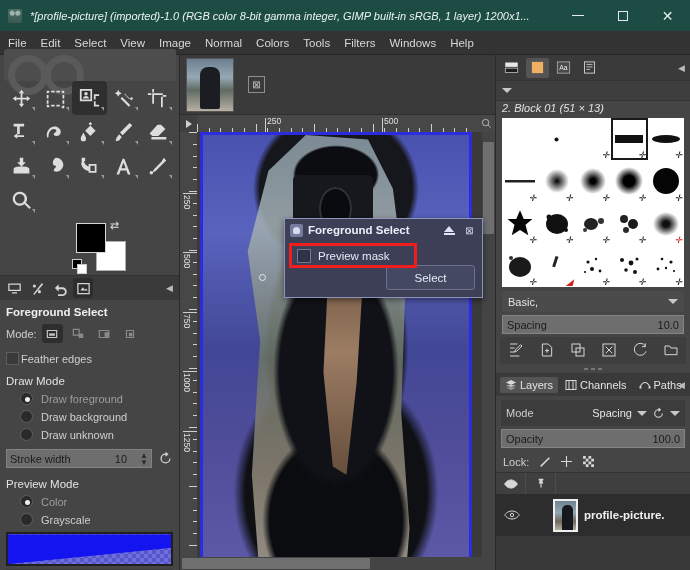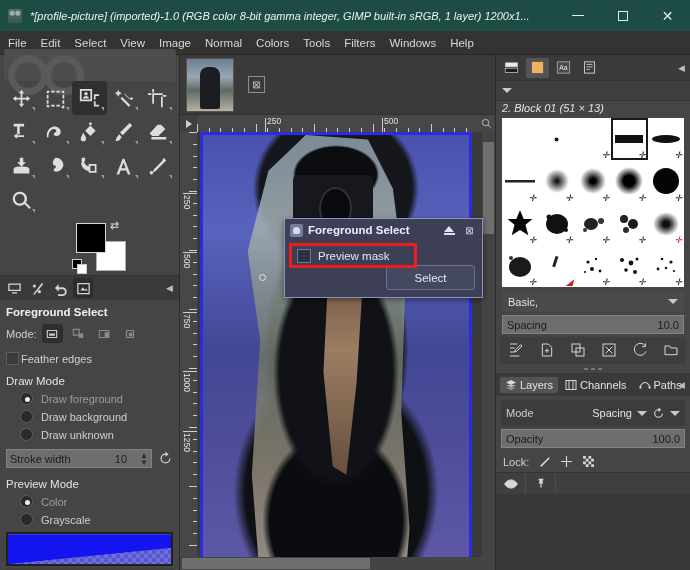--- a/index.html
+++ b/index.html
@@ -987,17 +987,28 @@
               <circle cx="12" cy="12" r="3"></circle>
             </svg>
           </div>
         <div class="lh-cell">
           <svg viewBox="0 0 24 24">
               <path d="M8 3h8v3h-2l2 5h-3v7h-2v-7H8l2-5H8z"></path>
             </svg>
           </div>
       </div>
 
+      <div class="layerrow">
+        <div class="lr-eye">
+          <svg viewBox="0 0 24 16">
+              <path d="M1 8s4-6 11-6 11 6 11 6-4 6-11 6S1 8 1 8z"></path>
+              <circle cx="12" cy="8" r="2.6"></circle>
+            </svg>
+          </div>
+        <div class="lr-chain"></div>
+        <div class="lr-thumb"></div>
+        <div class="lr-name">profile-picture.</div>
+      </div>
 
       <div class="layerfill"></div>
     </div>
   </div>
 </div>
 
 </body></html>

